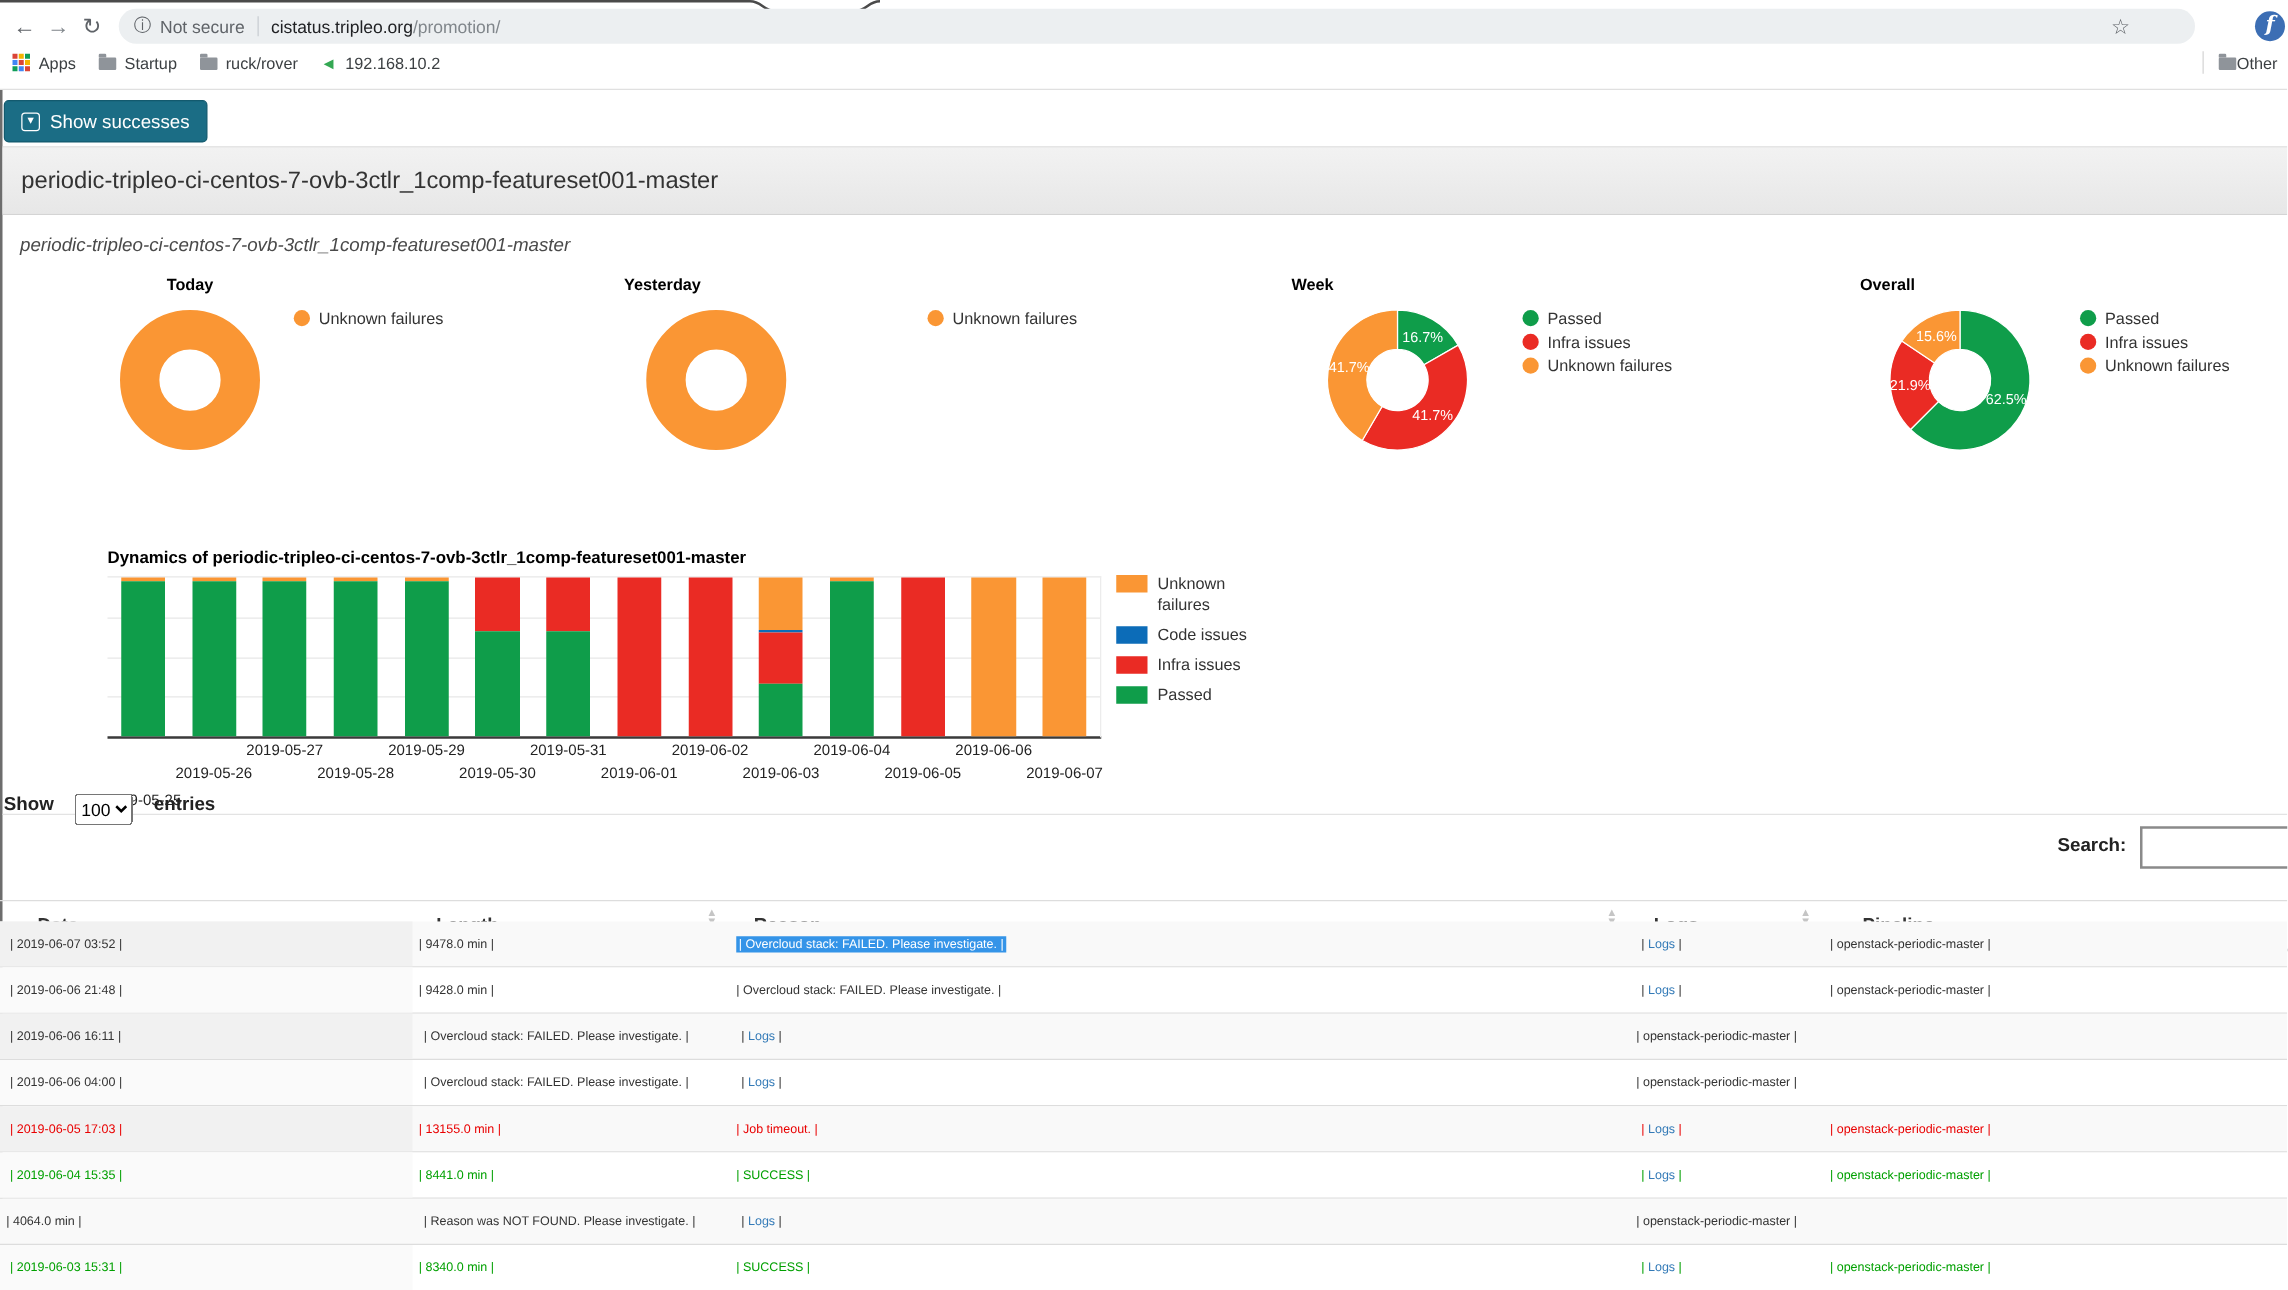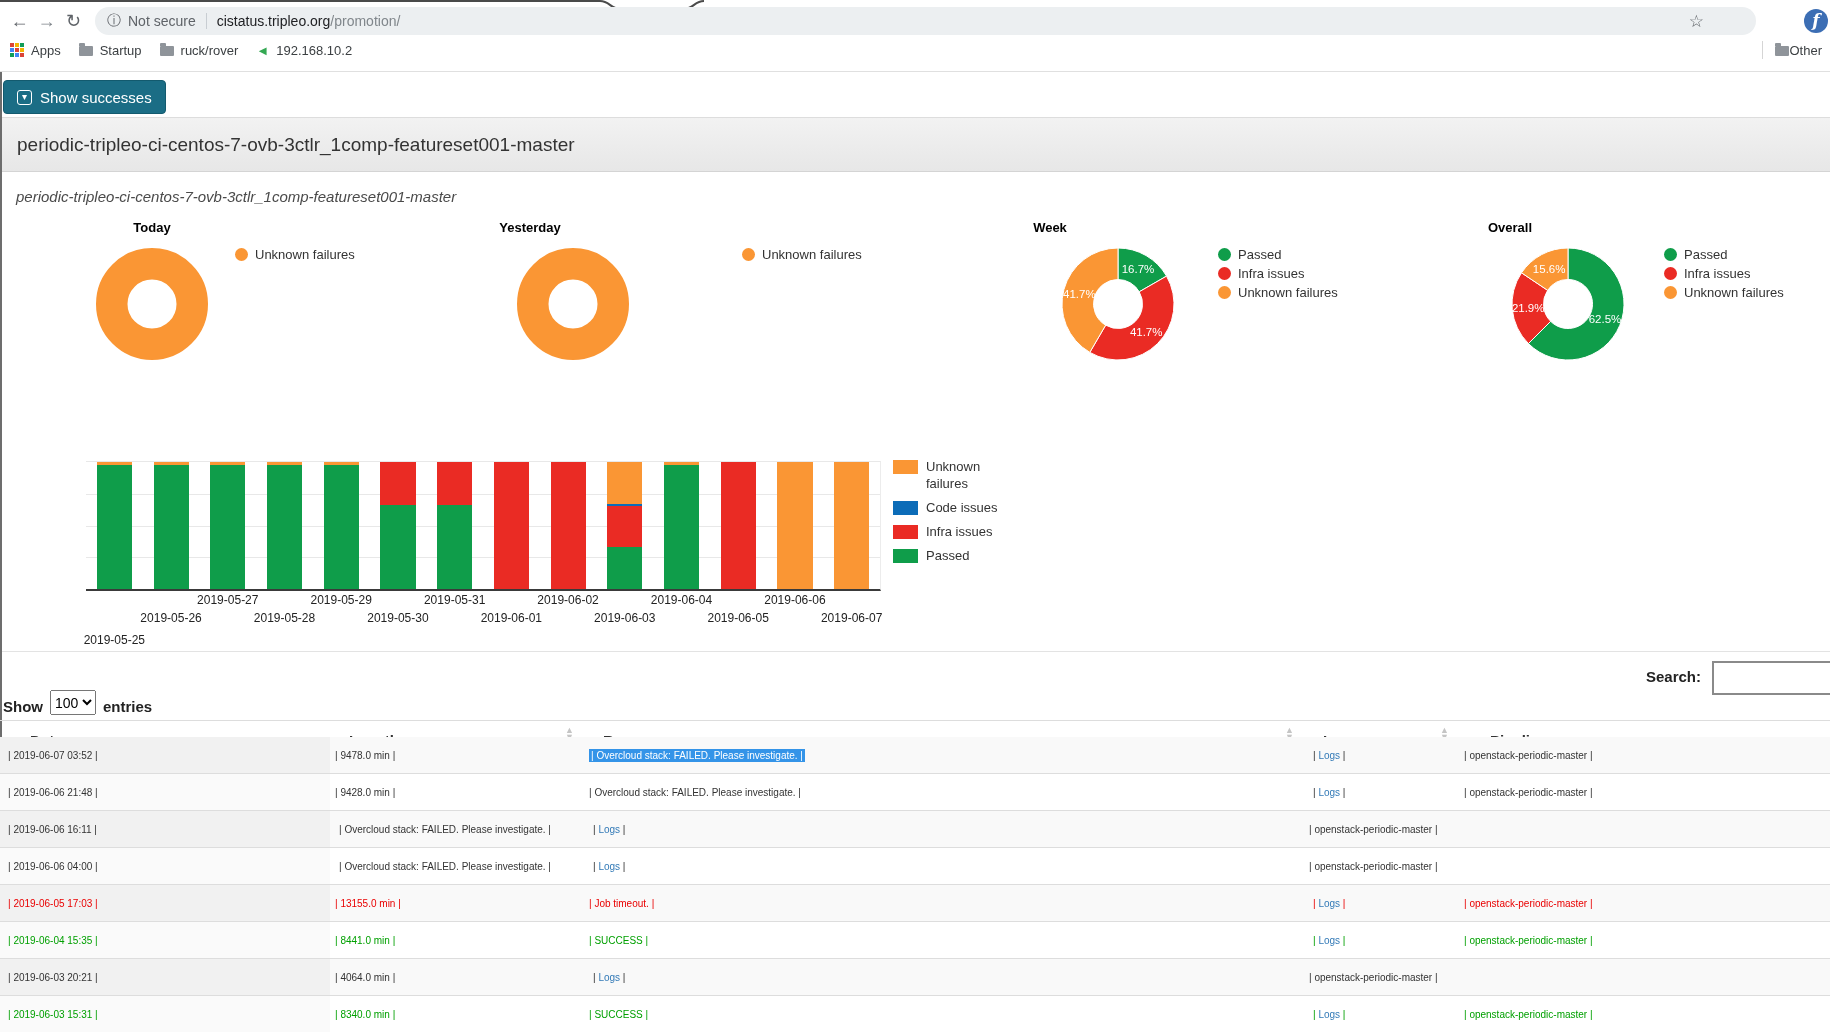--- a/index.html
+++ b/index.html
@@ -60,21 +60,21 @@
   .bar{width:62%;height:100%;display:flex;flex-direction:column-reverse;}
   .bar i{display:block;width:100%;}
   .bar-xlabels{position:absolute;left:86px;width:794px;font-size:12px;color:#222;}
   .bar-xlabels span{position:absolute;transform:translateX(-50%);white-space:nowrap;}
   .bar-legend{position:absolute;left:893px;top:459px;}
   .bleg-item{display:flex;align-items:flex-start;margin-bottom:7px;font-size:13px;color:#333;}
   .bleg-swatch{width:25px;height:14px;margin-right:8px;flex:none;margin-top:1px;}
   .bleg-item .txt{width:78px;line-height:1.3;}
   .hr-div{position:absolute;top:651px;left:2px;right:0;height:1px;background:#e3e3e3;}
   
-  .tctrl-left{position:absolute;top:690px;left:3px;display:flex;align-items:flex-end;gap:7px;font-size:15px;font-weight:bold;color:#222;}
+  .tctrl-left{position:absolute;top:635px;left:3px;display:flex;align-items:flex-start;gap:17px;font-size:15px;font-weight:bold;color:#222;}
   .tctrl-left select{font-size:14px;height:25px;}
   .search-label{position:absolute;top:668px;left:1646px;font-size:15px;font-weight:bold;color:#222;}
   .search-input{position:absolute;top:661px;left:1712px;width:160px;height:28px;border:2px solid #8a8a8a;background:#fff;}
   .tgrid{display:grid;grid-template-columns:330px 250px 720px 155px 1fr;}
   .thead{position:absolute;top:699px;left:0;right:0;height:38px;border-top:1px solid #ddd;border-bottom:2px solid #111;
          font-weight:bold;font-size:15px;color:#333;align-items:center;margin-top:21px;}
   .th{position:relative;height:100%;display:flex;align-items:center;cursor:pointer;}
   .sort-desc{position:absolute;right:5px;bottom:6px;color:#4a6cc3;font-size:11px;}
   .sort-both{position:absolute;right:6px;top:6px;color:#c5c5c5;font-size:9px;line-height:7px;text-align:center;}
   .tbody{position:absolute;top:737px;left:0;right:0;bottom:0;overflow:hidden;font-size:10px;}
@@ -230,20 +230,21 @@
           <span class="leg-dot" style="background: rgb(234, 43, 36);"></span>
           <span>Infra issues</span>
         </div>
         <div class="leg-item">
           <span class="leg-dot" style="background: rgb(250, 150, 52);"></span>
           <span>Unknown failures</span>
         </div>
       </div>
   </div>
 
+  <div class="bar-title">Dynamics of periodic-tripleo-ci-centos-7-ovb-3ctlr_1comp-featureset001-master</div>
   <div class="bar-plot" id="bar-plot">
     <div class="bar-grid" style="top:25%"></div>
     <div class="bar-grid" style="top:50%"></div>
     <div class="bar-grid" style="top:75%"></div>
     <div class="bars" id="bars">
         <div class="bar-slot">
           <div class="bar">
             <i style="height: 98%; background: rgb(15, 157, 74);"></i>
             <i style="height: 2%; background: rgb(250, 150, 52);"></i>
           </div>
@@ -433,22 +434,22 @@
         <div class="cell c-pipe">| openstack-periodic-master |</div>
       </div>
       <div class="row tgrid even success">
         <div class="cell c-date">| 2019-06-04 15:35 |</div>
         <div class="cell c-len">| 8441.0 min |</div>
         <div class="cell c-reason">| SUCCESS |</div>
         <div class="cell c-logs" style="white-space: pre;"><span>| </span><a class="logs-link">Logs</a><span> |</span></div>
         <div class="cell c-pipe">| openstack-periodic-master |</div>
       </div>
       <div class="row tgrid odd">
-        <div class="cell c-date">| 2019-06-03 20:21 |</div>
         <div class="cell c-len">| 4064.0 min |</div>
+        <div class="cell c-reason">| Reason was NOT FOUND. Please investigate. |</div>
         <div class="cell c-logs" style="white-space: pre;"><span>| </span><a class="logs-link">Logs</a><span> |</span></div>
         <div class="cell c-pipe">| openstack-periodic-master |</div>
       </div>
       <div class="row tgrid even success">
         <div class="cell c-date">| 2019-06-03 15:31 |</div>
         <div class="cell c-len">| 8340.0 min |</div>
         <div class="cell c-reason">| SUCCESS |</div>
         <div class="cell c-logs" style="white-space: pre;"><span>| </span><a class="logs-link">Logs</a><span> |</span></div>
         <div class="cell c-pipe">| openstack-periodic-master |</div>
       </div>

